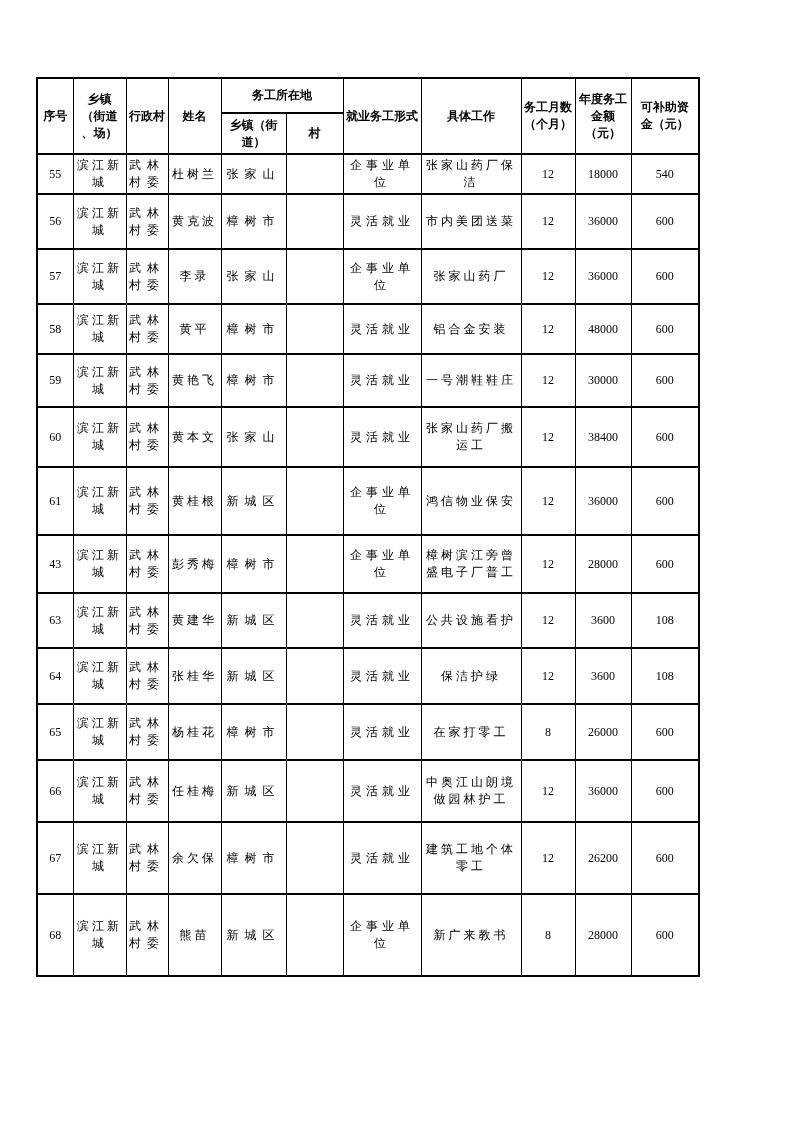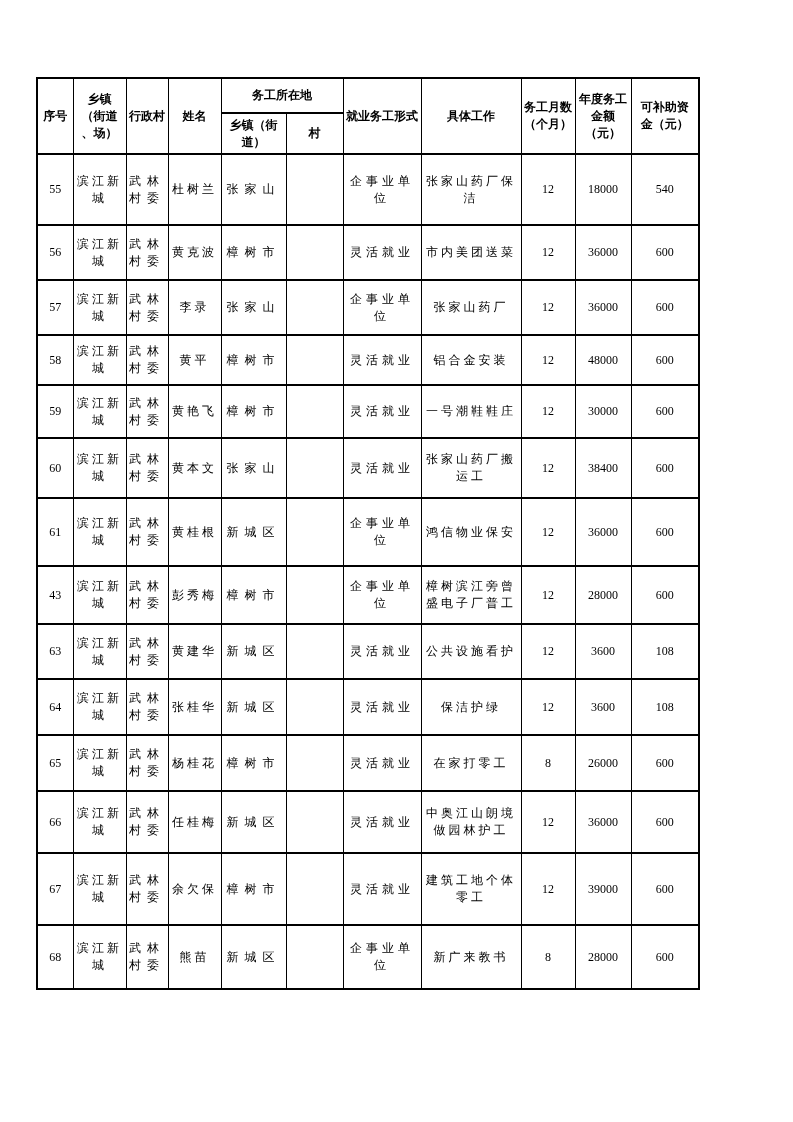--- a/index.html
+++ b/index.html
@@ -33,34 +33,34 @@
     vertical-align: middle;
     white-space: pre-line;
     padding: 1px 2px;
     font-size: 12px;
     line-height: 17px;
     overflow: hidden;
   }
   .worker-table th { font-weight: bold; }
   thead tr:nth-of-type(1) { height: 35px; }
   thead tr:nth-of-type(2) { height: 41px; }
-  tbody tr:nth-of-type(1)  { height: 71px; margin-top: 40px; }
+  tbody tr:nth-of-type(1)  { height: 40px; margin-top: 40px; }
   tbody tr:nth-of-type(2)  { height: 55px; }
   tbody tr:nth-of-type(3)  { height: 55px; }
   tbody tr:nth-of-type(4)  { height: 50px; }
   tbody tr:nth-of-type(5)  { height: 53px; margin-top: 16px; }
   tbody tr:nth-of-type(6)  { height: 60px; padding-left: 36px; }
   tbody tr:nth-of-type(7)  { height: 68px; }
   tbody tr:nth-of-type(8)  { height: 58px; }
   tbody tr:nth-of-type(9)  { height: 55px; }
   tbody tr:nth-of-type(10) { height: 56px; }
   tbody tr:nth-of-type(11) { height: 56px; }
   tbody tr:nth-of-type(12) { height: 62px; }
   tbody tr:nth-of-type(13) { height: 72px; }
-  tbody tr:nth-of-type(14) { height: 64px; }
+  tbody tr:nth-of-type(14) { height: 82px; }
   .num      { font-size: 13px; letter-spacing: 0; }
   .ls-town  { letter-spacing: 3px; }
   .ls-vil   { letter-spacing: 6px; }
   .ls-name  { letter-spacing: 3px; }
   .ls-wtown { letter-spacing: 6px; }
   .ls-form  { letter-spacing: 4px; }
   .ls-job   { letter-spacing: 3px; }
 </style>
 </head>
 <body>
@@ -283,21 +283,21 @@
           <td class="num">67</td>
           <td class="ls-town">滨江新城</td>
           <td class="ls-vil">武林村委</td>
           <td class="ls-name">余欠保</td>
           <td class="ls-wtown">樟树市</td>
           <td></td>
           <td class="ls-form">灵活就业</td>
           <td class="ls-job">建筑工地个体
 零工</td>
           <td class="num">12</td>
-          <td class="num">39000</td>
+          <td class="num">26200</td>
           <td class="num">600</td>
         </tr>
 
         <tr>
           <td class="num">68</td>
           <td class="ls-town">滨江新城</td>
           <td class="ls-vil">武林村委</td>
           <td class="ls-name">熊苗</td>
           <td class="ls-wtown">新城区</td>
           <td></td>

